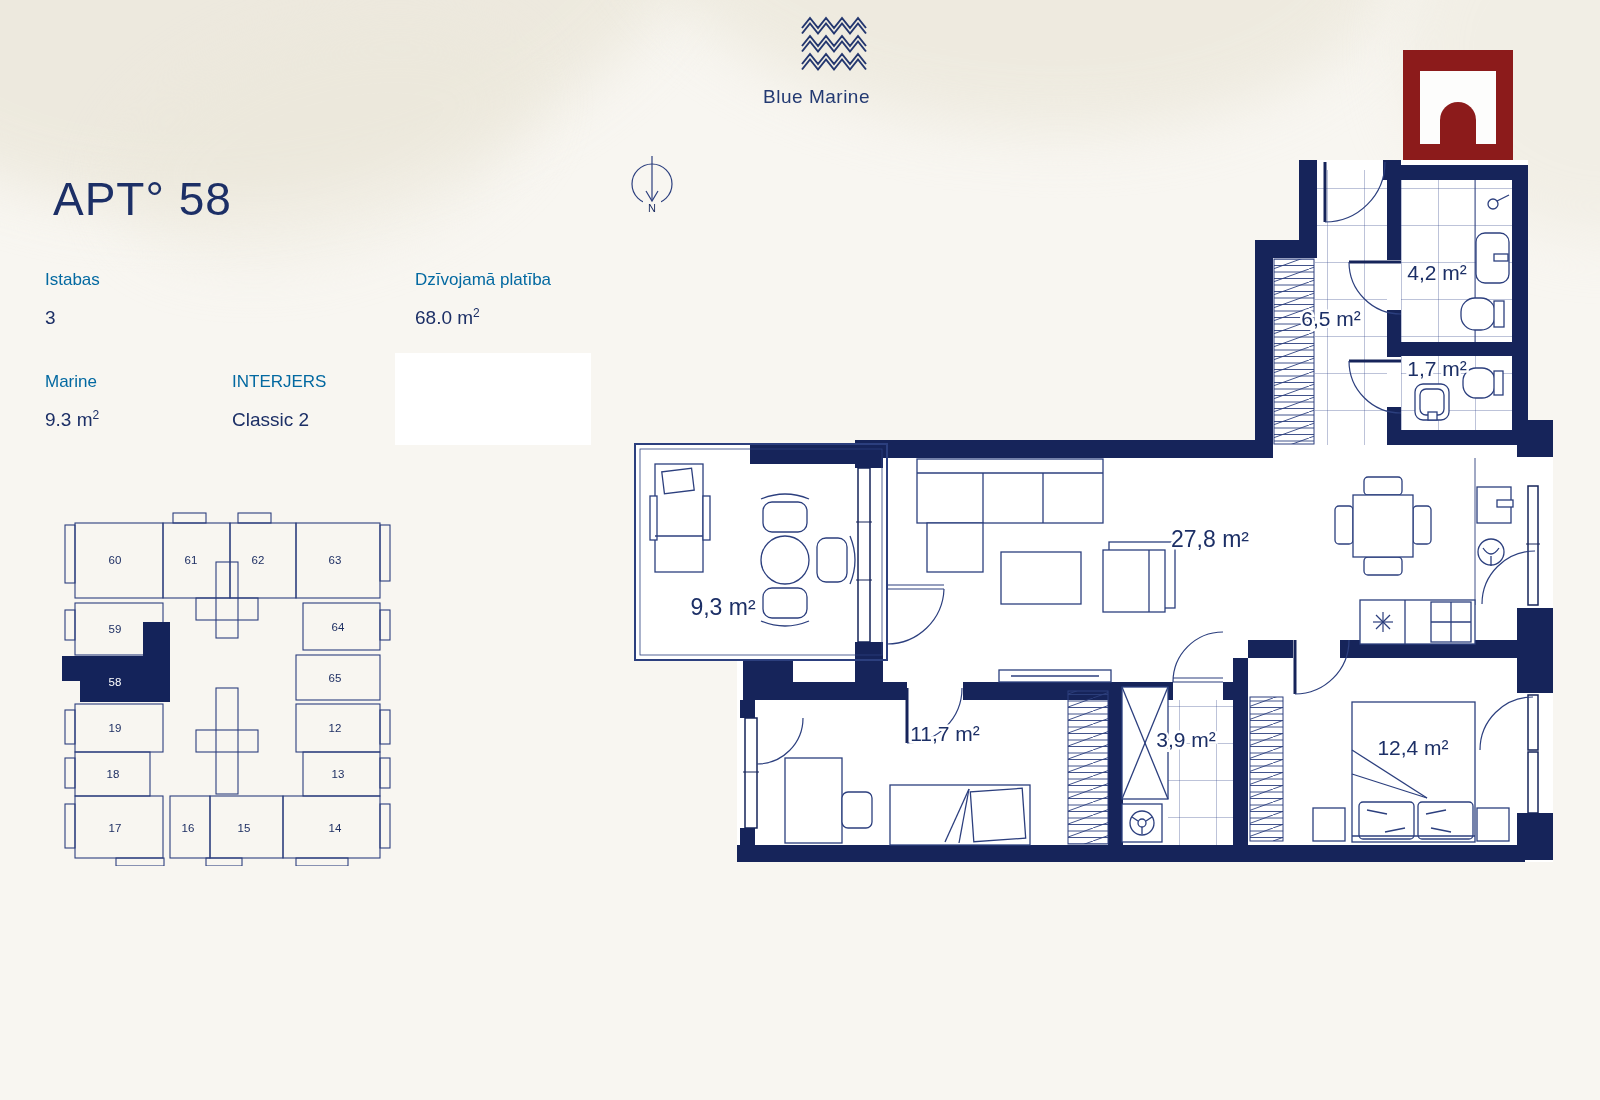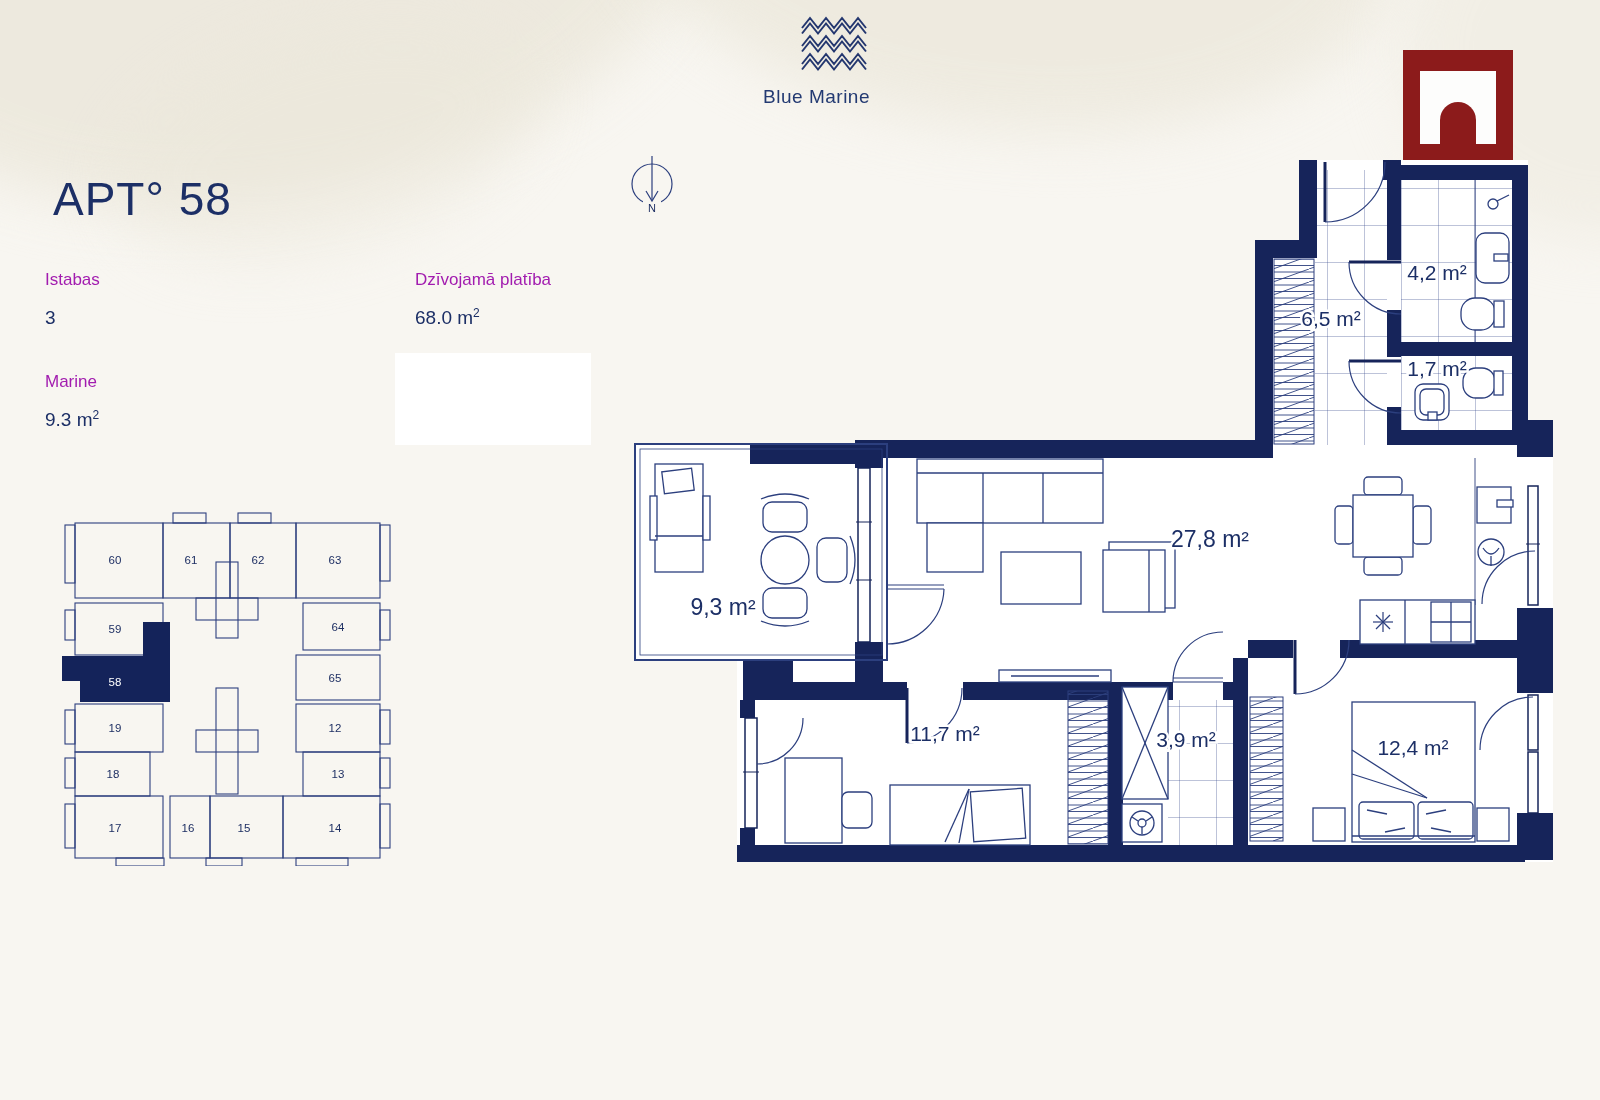--- a/index.html
+++ b/index.html
@@ -7,21 +7,21 @@
           font-family:"Liberation Sans","DejaVu Sans",sans-serif;color:#1e2f63;}
   .blob{position:absolute;background:#ebe7da;filter:blur(30px);border-radius:50%;}
   .brand{position:absolute;left:700px;top:14px;width:170px;text-align:right;}
   .brand-name{margin-top:6px;font-size:19px;letter-spacing:.5px;color:#233a72;font-weight:500;}
   .badge{position:absolute;left:1403px;top:50px;width:110px;height:114px;background:#8c1b1b;}
   .badge-inner{position:absolute;left:17px;top:21px;width:76px;height:73px;background:#fdfdfc;}
   .badge-arch{position:absolute;left:20px;bottom:0;width:36px;height:42px;background:#8c1b1b;
               border-radius:18px 18px 0 0;}
   .title{position:absolute;left:45px;top:172px;font-size:46px;font-weight:300;letter-spacing:1px;color:#1c2f66;margin-left:8px;}
   .spec{position:absolute;width:185px;}
-  .spec .lb{font-size:17px;color:#a21caf;}
+  .spec .lb{font-size:17px;color:#0369a1;}
   .spec .vl{margin-top:16px;font-size:19px;font-weight:500;color:#1c2f66;}
   .spec sup{font-size:12px;}
   .info-panel{position:absolute;left:395px;top:353px;width:196px;height:92px;background:#ffffff;}
   svg text{font-family:"Liberation Sans","DejaVu Sans",sans-serif;}
 </style>
 </head>
 <body>
 
 <div class="canvas">
 
@@ -58,20 +58,24 @@
     <div class="lb">Istabas</div>
     <div class="vl"><span>3</span><sup></sup></div>
   </div>
   <div class="spec" style="left:415px;top:270px;width:230px">
     <div class="lb">Dzīvojamā platība</div>
     <div class="vl"><span>68.0 m</span><sup>2</sup></div>
   </div>
   <div class="spec" style="left:45px;top:372px">
     <div class="lb">Marine</div>
     <div class="vl"><span>9.3 m</span><sup>2</sup></div>
+  </div>
+  <div class="spec" style="left:232px;top:372px">
+    <div class="lb">INTERJERS</div>
+    <div class="vl"><span>Classic 2</span><sup></sup></div>
   </div>
 
   <svg style="position:absolute;left:622px;top:150px" width="60" height="70" viewBox="0 0 60 70">
     <circle cx="30" cy="34" r="20" fill="none" stroke="#2c3f7e" stroke-width="1.2"></circle>
     <rect x="21" y="46" width="18" height="16" fill="#f8f6f1" stroke="none"></rect>
     <line x1="30" y1="6" x2="30" y2="50" stroke="#2c3f7e" stroke-width="1.2"></line>
     <path d="M24,41 L30,51 L36,41" fill="none" stroke="#2c3f7e" stroke-width="1.2"></path>
     <text x="30" y="62" text-anchor="middle" font-size="11" fill="#1e2f63">N</text>
   </svg>
 

